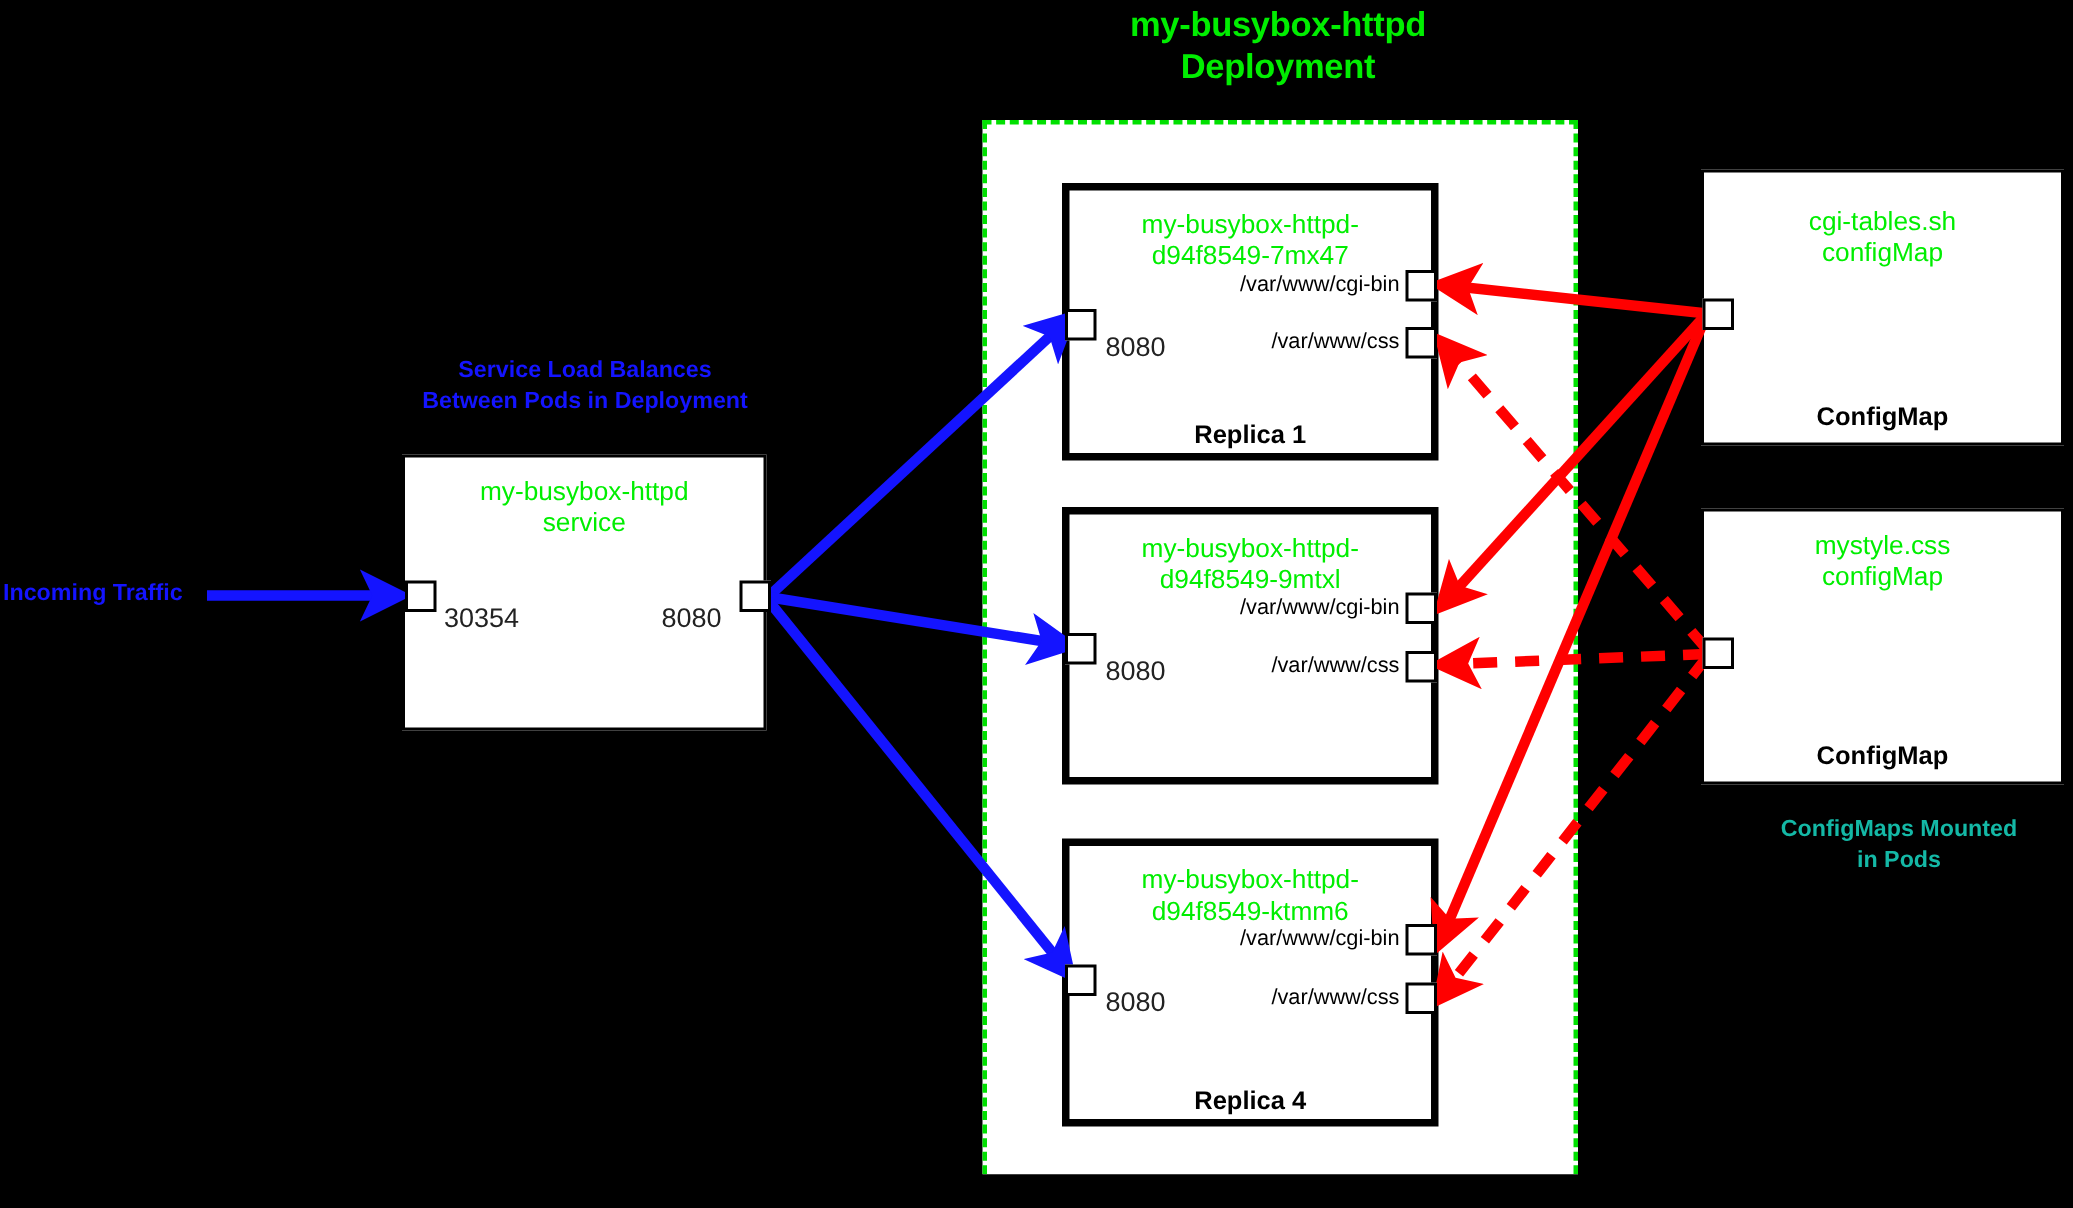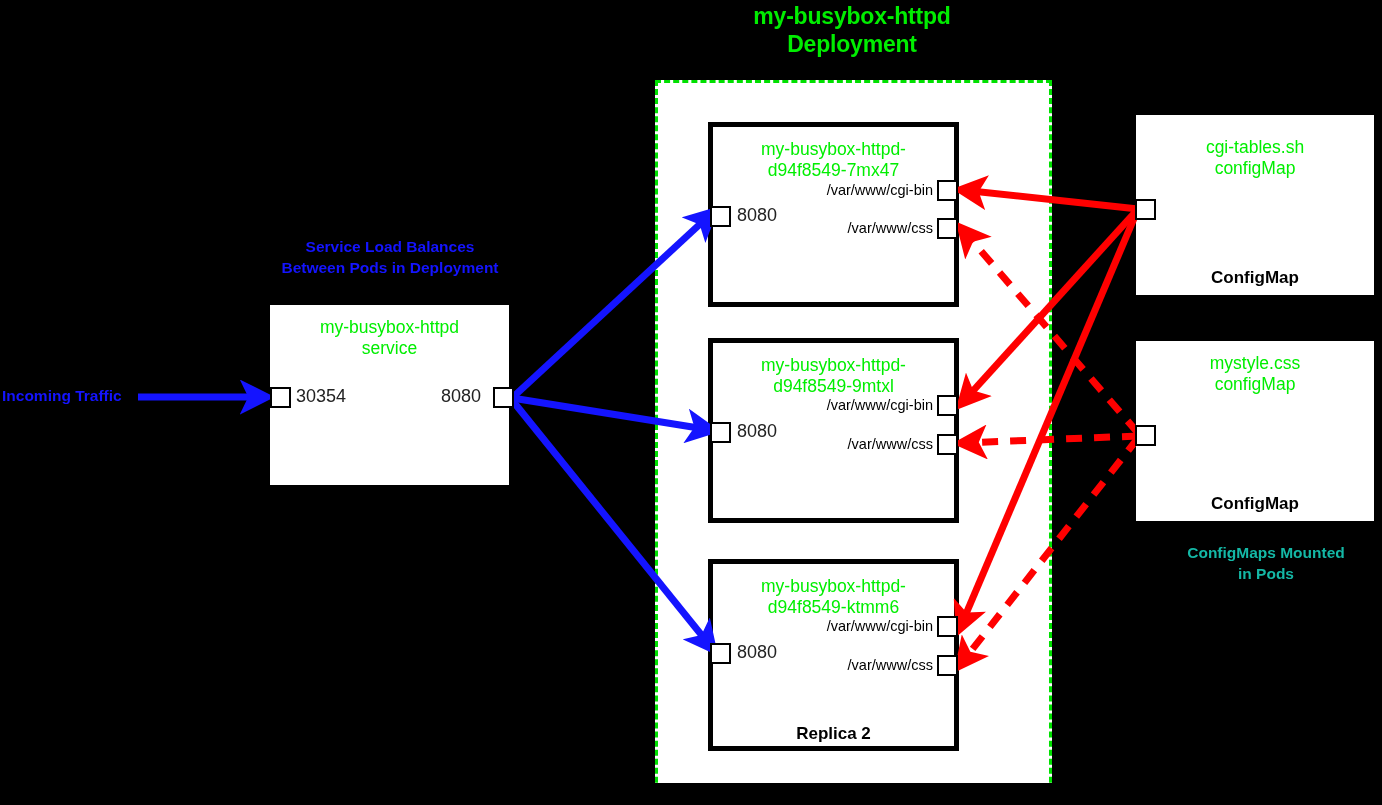--- a/index.html
+++ b/index.html
@@ -70,20 +70,21 @@
     border: 2.5px solid #000000;
     box-sizing: border-box;
     z-index: 40;
   }
   .port-label {
     position: absolute;
     color: #222222;
     font-size: 18px;
     white-space: nowrap;
     z-index: 35;
+    margin-top: 16px;
   }
   .mount-label {
     position: absolute;
     color: #000000;
     font-size: 14.5px;
     white-space: nowrap;
     text-align: right;
     z-index: 35;
   }
 
@@ -142,20 +143,21 @@
 service</div>
   </div>
   <div class="port" style="left:270px; top:387px;"></div>
   <div class="port-label" style="left:296px; top:386px;">30354</div>
   <div class="port" style="left:493px; top:387px;"></div>
   <div class="port-label" style="left:441px; top:386px;">8080</div>
 
   <div class="abs node-box pod-box" style="left:708px; top:122px; width:251px; height:185px;">
     <div class="box-title" style="top: 12px; white-space: pre-line;">my-busybox-httpd-
 d94f8549-7mx47</div>
+    <div class="box-footer" style="top:153px;">Replica 1</div>
   </div>
   <div class="port" style="left:710px; top:206px;"></div>
   <div class="port-label" style="left:737px; top:205px;">8080</div>
   <div class="port" style="left:937px; top:180px;"></div>
   <div class="mount-label" style="left:787px; top:182px; width:146px;">/var/www/cgi-bin</div>
   <div class="port" style="left:937px; top:218px;"></div>
   <div class="mount-label" style="left:787px; top:220px; width:146px;">/var/www/css</div>
 
   <div class="abs node-box pod-box" style="left:708px; top:338px; width:251px; height:185px;">
     <div class="box-title" style="top: 12px; white-space: pre-line;">my-busybox-httpd-
@@ -164,21 +166,21 @@
   <div class="port" style="left:710px; top:422px;"></div>
   <div class="port-label" style="left:737px; top:421px;">8080</div>
   <div class="port" style="left:937px; top:395px;"></div>
   <div class="mount-label" style="left:787px; top:397px; width:146px;">/var/www/cgi-bin</div>
   <div class="port" style="left:937px; top:434px;"></div>
   <div class="mount-label" style="left:787px; top:436px; width:146px;">/var/www/css</div>
 
   <div class="abs node-box pod-box" style="left:708px; top:559px; width:251px; height:192px;">
     <div class="box-title" style="top: 12px; white-space: pre-line;">my-busybox-httpd-
 d94f8549-ktmm6</div>
-    <div class="box-footer" style="top:160px;">Replica 2</div>
+    <div class="box-footer" style="top:160px;">Replica 4</div>
   </div>
   <div class="port" style="left:710px; top:643px;"></div>
   <div class="port-label" style="left:737px; top:642px;">8080</div>
   <div class="port" style="left:937px; top:616px;"></div>
   <div class="mount-label" style="left:787px; top:618px; width:146px;">/var/www/cgi-bin</div>
   <div class="port" style="left:937px; top:655px;"></div>
   <div class="mount-label" style="left:787px; top:657px; width:146px;">/var/www/css</div>
 
   <div class="abs node-box thin-box" style="left:1134px; top:113px; width:242px; height:184px;">
     <div class="box-title" style="top: 22px; white-space: pre-line;">cgi-tables.sh

